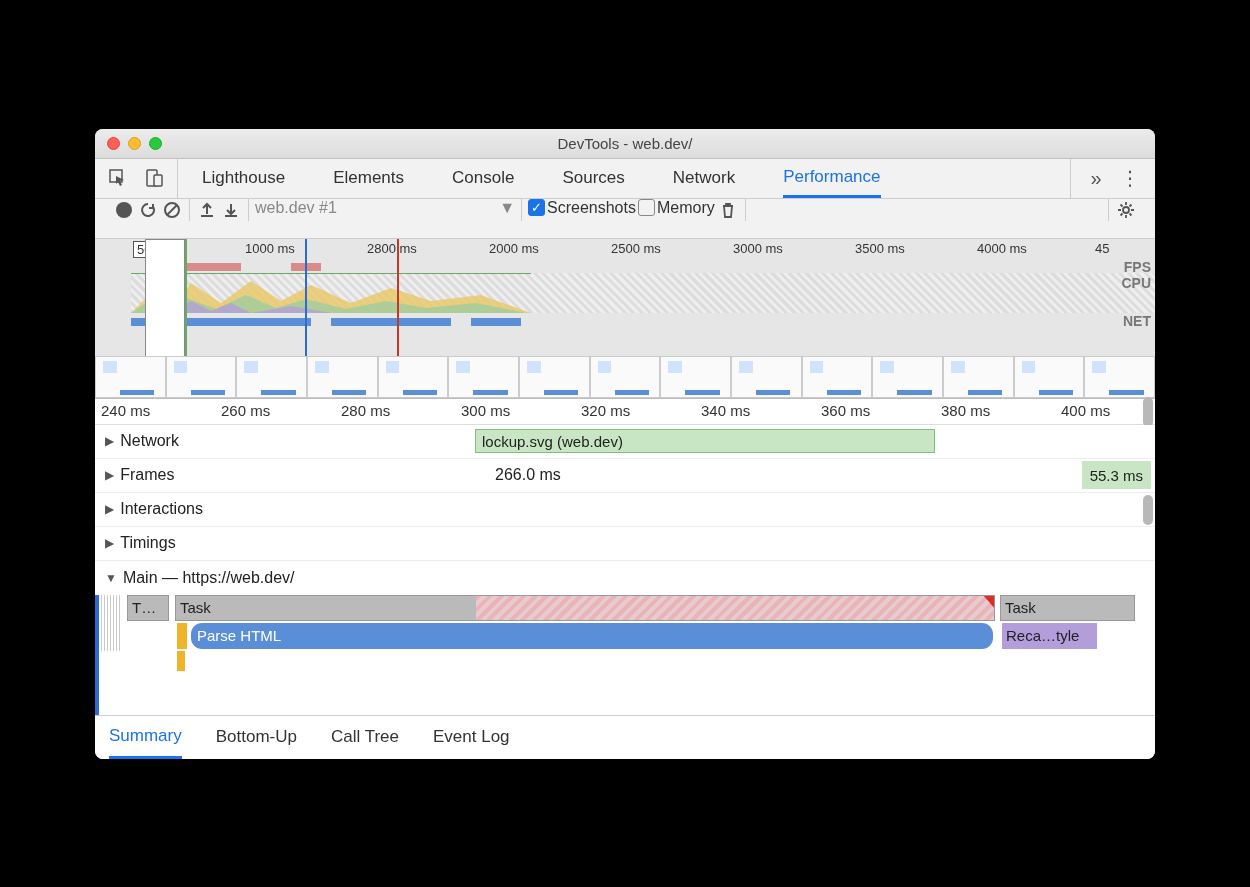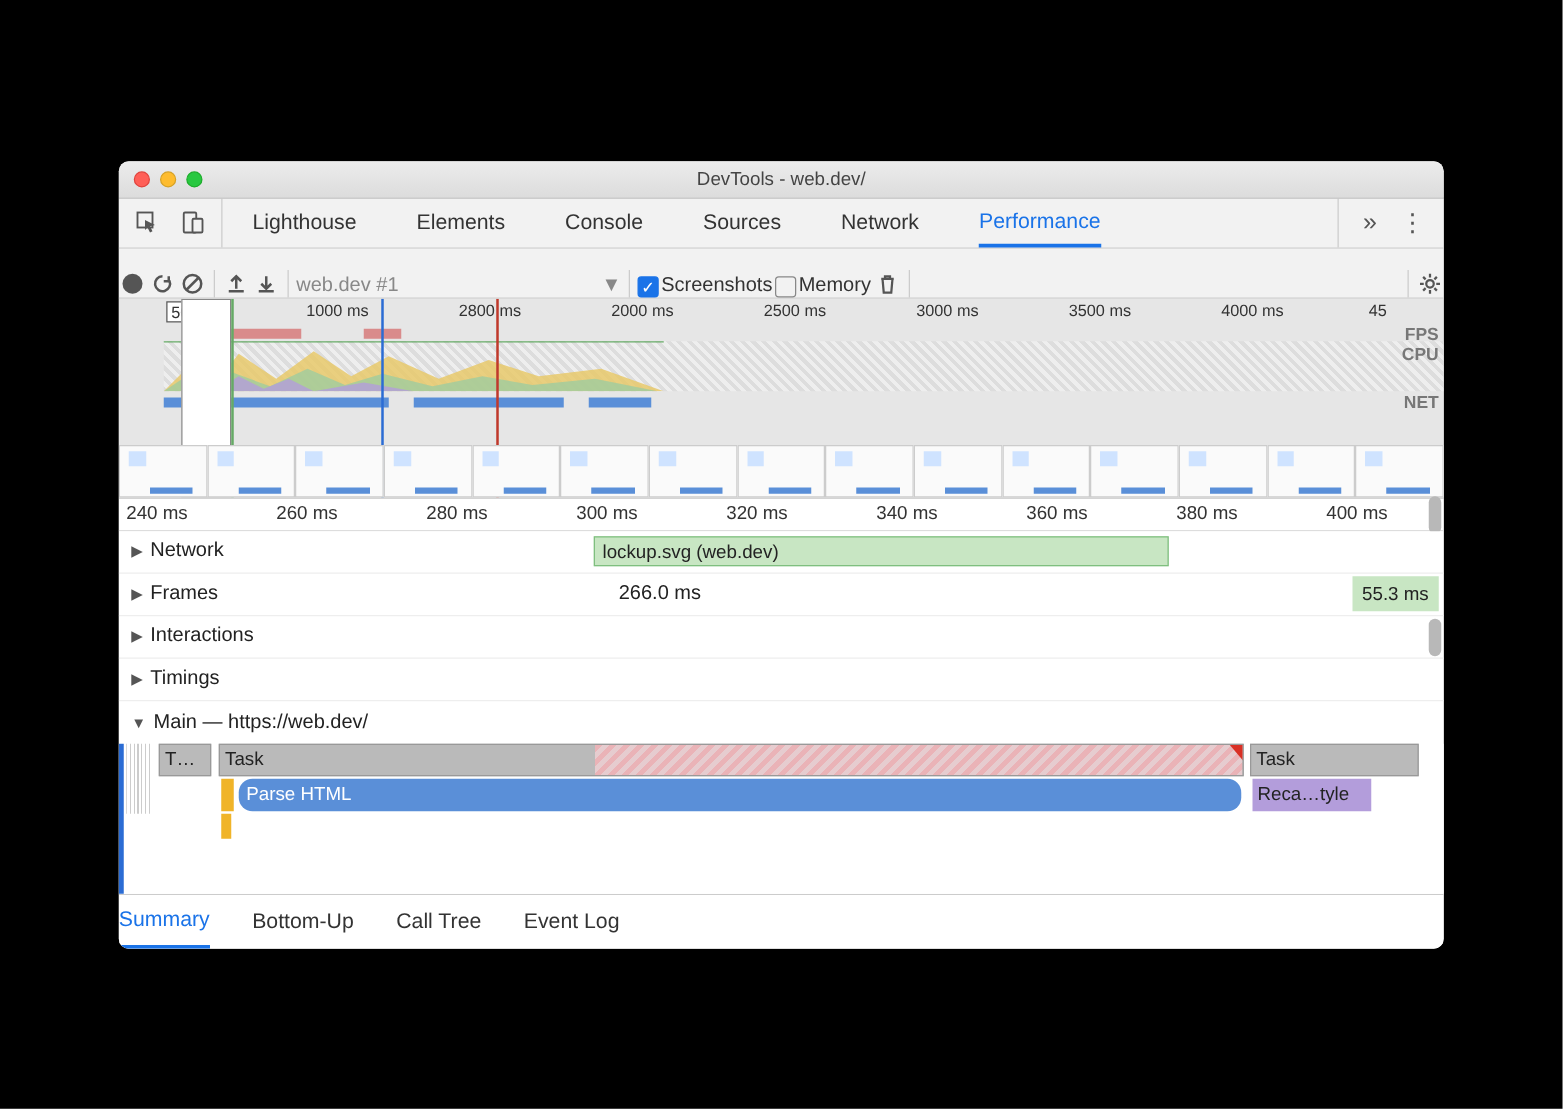--- a/index.html
+++ b/index.html
@@ -47,22 +47,22 @@
   .tabs { display:flex; gap:48px; padding-left:24px; flex:1; font-size:17px; color:#333; align-items:center; height:100%; }
   .tab { cursor:pointer; height:100%; display:flex; align-items:center; }
   .tab.active { color:#1a73e8; border-bottom:3px solid #1a73e8; font-weight:500; }
   .tabsrow .right { display:flex; align-items:center; gap:12px; padding:0 14px; border-left:1px solid #ccc; height:100%; }
   
   .toolbar {
     height: 40px;
     background:#f2f2f2;
     border-bottom:1px solid #ccc;
     display:flex;
-    align-items:flex-end;
-    padding:0 0;
+    align-items:flex-start;
+    padding:0 18px;
     gap:2px;
     font-size:16px;
     color:#333;
   }
   .toolbar .sep { width:1px; height:22px; background:#ccc; margin:0 4px; }
   .rec-circle { width:16px; height:16px; border-radius:50%; background:#555; }
   .dropdown-rec { flex:0 0 260px; display:flex; align-items:center; color:#888; gap:6px; }
   .chk { width:17px; height:17px; border:1px solid #888; border-radius:3px; display:flex; align-items:center; justify-content:center; }
   .chk.checked { background:#1a73e8; border-color:#1a73e8; color:#fff; font-size:13px; }
   
@@ -95,21 +95,21 @@
   .frame-val { position:absolute; left:400px; }
   .main-area { height:120px; position:relative; background:#fff; }
   .task-bar { position:absolute; height:26px; background:#bababa; border:1px solid #999; font-size:15px; padding-left:4px; display:flex; align-items:center; overflow:hidden; }
   .task-hatched { background: repeating-linear-gradient(135deg,#eab3b7,#eab3b7 4px,#e6cccf 4px,#e6cccf 8px); }
   .parse-bar { position:absolute; height:26px; background:#5a8fd8; color:#fff; font-size:15px; padding-left:6px; display:flex; align-items:center;border-radius:11px; }
   .reca-bar { position:absolute; height:26px; background:#b39ddb; font-size:15px; padding-left:4px; display:flex; align-items:center; }
   .orange-stub { position:absolute; background:#f0b429; }
   .red-triangle { position:absolute; width:0; height:0; border-left:12px solid transparent; border-top:14px solid #d93025; }
   .vline { position:absolute; top:0; bottom:0; width:2px; }
   
-  .bottom-tabs { height:44px; border-top:1px solid #ccc; display:flex; align-items:center; gap:34px; font-size:17px; background:#fff; }
+  .bottom-tabs { height:44px; border-top:1px solid #ccc; display:flex; align-items:center; gap:34px; padding-left:14px; font-size:17px; background:#fff; }
   .bottom-tabs .btab { cursor:pointer; height:100%; display:flex; align-items:center; color:#333; }
   .bottom-tabs .btab.active { color:#1a73e8; border-bottom:3px solid #1a73e8; }
   .scroll-dot { position:absolute; right:2px; width:10px; height:30px; background:#b8b8b8; border-radius:5px; }
 </style>
 </head>
 <body>
 
 <div class="window">
 
   <div class="titlebar">

